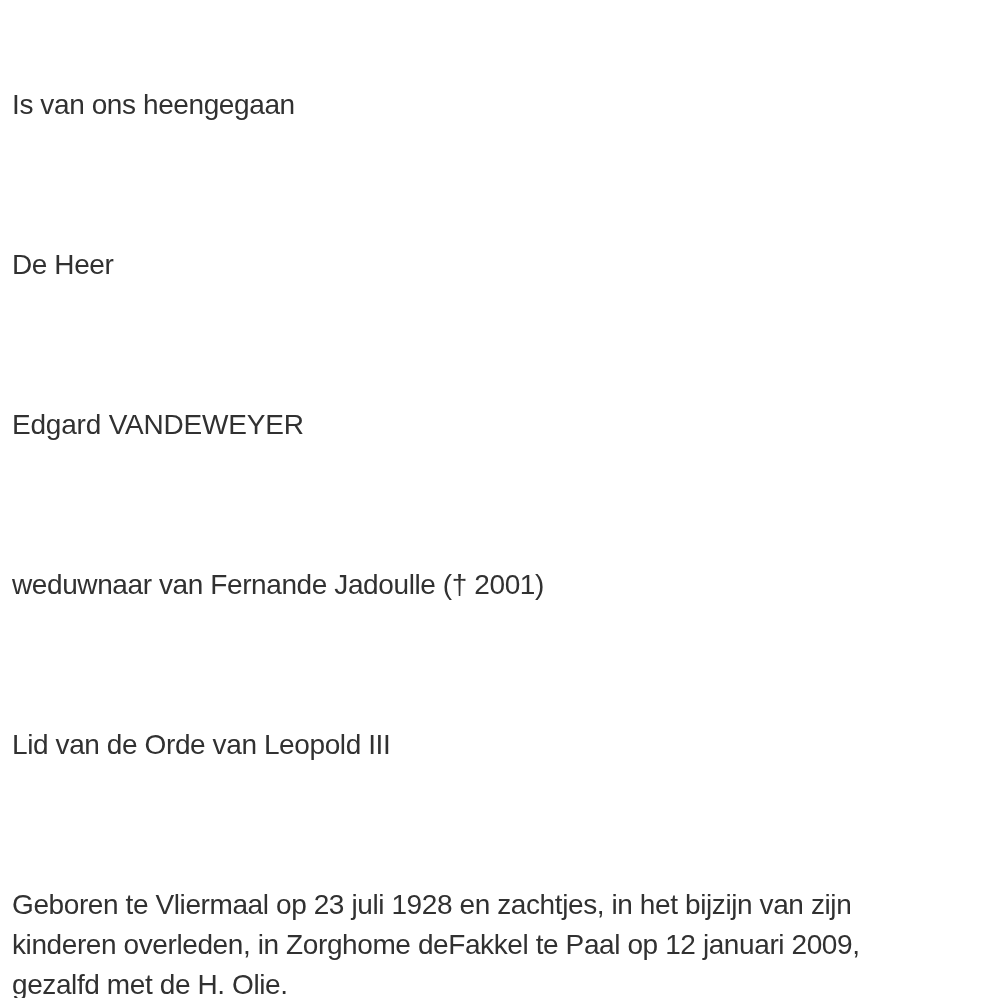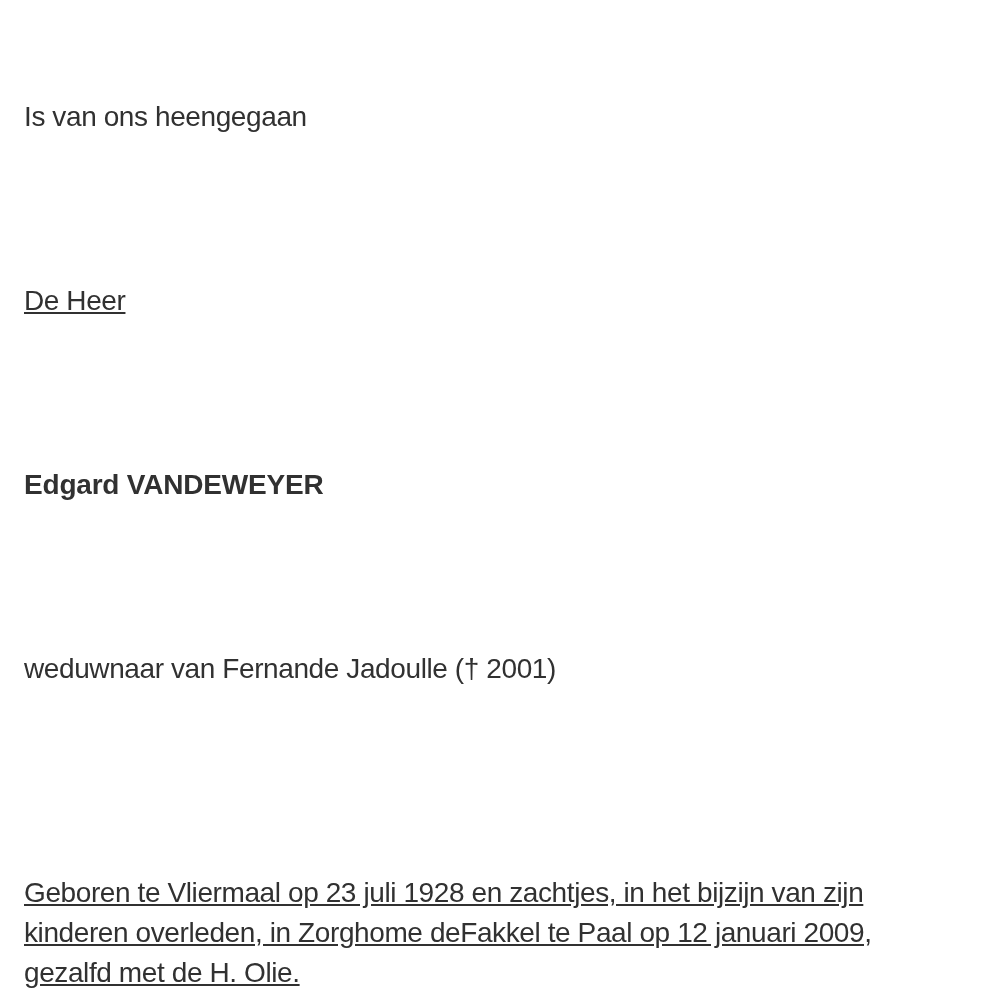--- a/index.html
+++ b/index.html
@@ -15,39 +15,40 @@
     width: 1000px;
     padding: 5px 10px 0 12px;
     font-family: "Liberation Sans", sans-serif;
     font-size: 28px;
     line-height: 40px;
     letter-spacing: -0.4px;
     color: #313131;
     white-space: pre;
   }
   .obituary p {
-    margin: 12px;
+    margin: 0;
   }
-  .gap      { margin-top: 42px; text-decoration: underline; }
+  .gap      { margin-top: 42px; }
   .gap-sm   { margin-top: 5px;  }
   .gap-43   { margin-top: 43px; }
-  .deceased-name { font-weight: 700; letter-spacing: -0.2px; }
+  .deceased-name { font-weight: 400; letter-spacing: -0.2px; }
 </style>
 </head>
 <body>
 
 <main class="obituary">
   <p>Is van ons heengegaan</p>
 
   <p class="gap">De Heer</p>
 
   <p class="gap-sm deceased-name">Edgard VANDEWEYER</p>
 
   <p class="gap-sm">weduwnaar van Fernande Jadoulle († 2001)</p>
 
+  <p class="gap-43">Lid van de Orde van Leopold III</p>
 
   <p class="gap">Geboren te Vliermaal op 23 juli 1928 en zachtjes, in het bijzijn van zijn
 kinderen overleden, in Zorghome deFakkel te Paal op 12 januari 2009,
 gezalfd met de H. Olie.</p>
 
   
 
   
 
   

